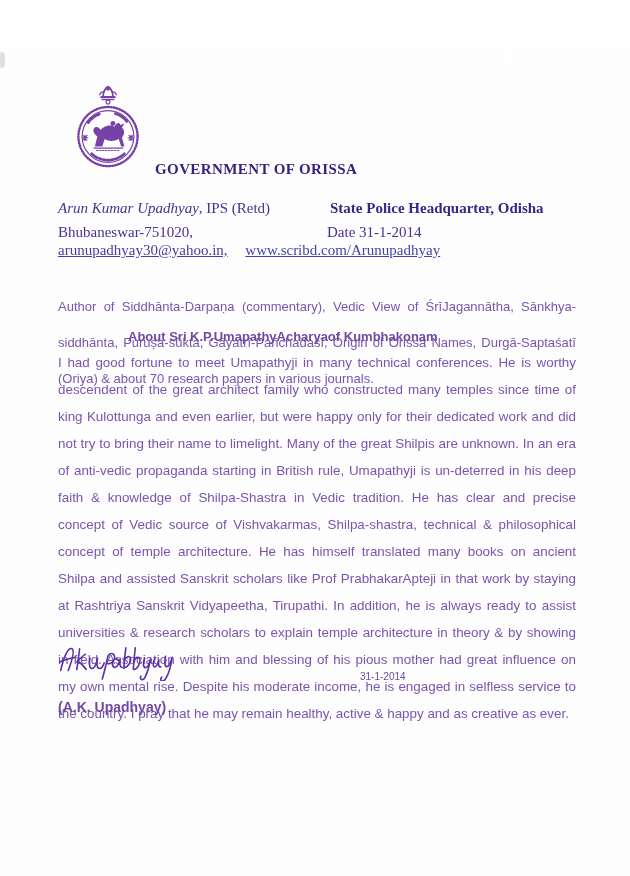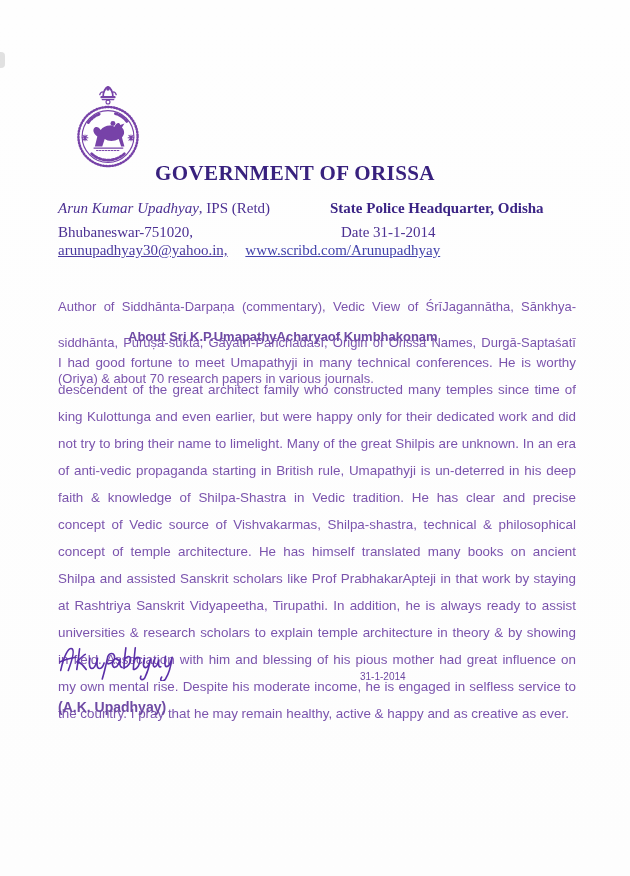--- a/index.html
+++ b/index.html
@@ -18,34 +18,34 @@
   .smudge{
     position:absolute;left:0;top:52px;width:5px;height:16px;
     background:#c9c9c9;border-radius:0 4px 4px 0;opacity:.55;
   }
   .emblem{
     position:absolute;left:66px;top:84px;width:84px;height:92px;
   }
   .org-title{
     position:absolute;left:155px;top:161px;
     font-family:"Liberation Serif", serif;
-    font-weight:bold;font-size:21px;letter-spacing:.4px;
+    font-weight:bold;font-size:15px;letter-spacing:.4px;
     color:#38217e;
   }
   .hdr{
     position:absolute;left:58px;width:520px;
     font-family:"Liberation Serif", serif;
     font-size:15px;color:#4b2f92;
   }
   .hdr .italic{font-style:italic;}
   .hdr .right-abs{position:absolute;left:272px;top:0;font-weight:bold;color:#3b2485;}
   .row1{top:200px;}
   .row2{top:206px;}
   .row3{top:224px;}
-  .row3 .date-abs{position:absolute;left:283px;top:0;}
+  .row3 .date-abs{position:absolute;left:269px;top:0;}
   .row4{top:242px;}
   .link{
     color:#4b3aa0;text-decoration:underline;cursor:pointer;margin-top:8px;
   }
   .link.web{color:#4343ac;margin-left:14px;}
   .bio{
     position:absolute;left:58px;top:261px;width:518px;
     font-size:13px;line-height:36px;color:#7b54ad;
     text-align:justify;
     margin-top:28px;

